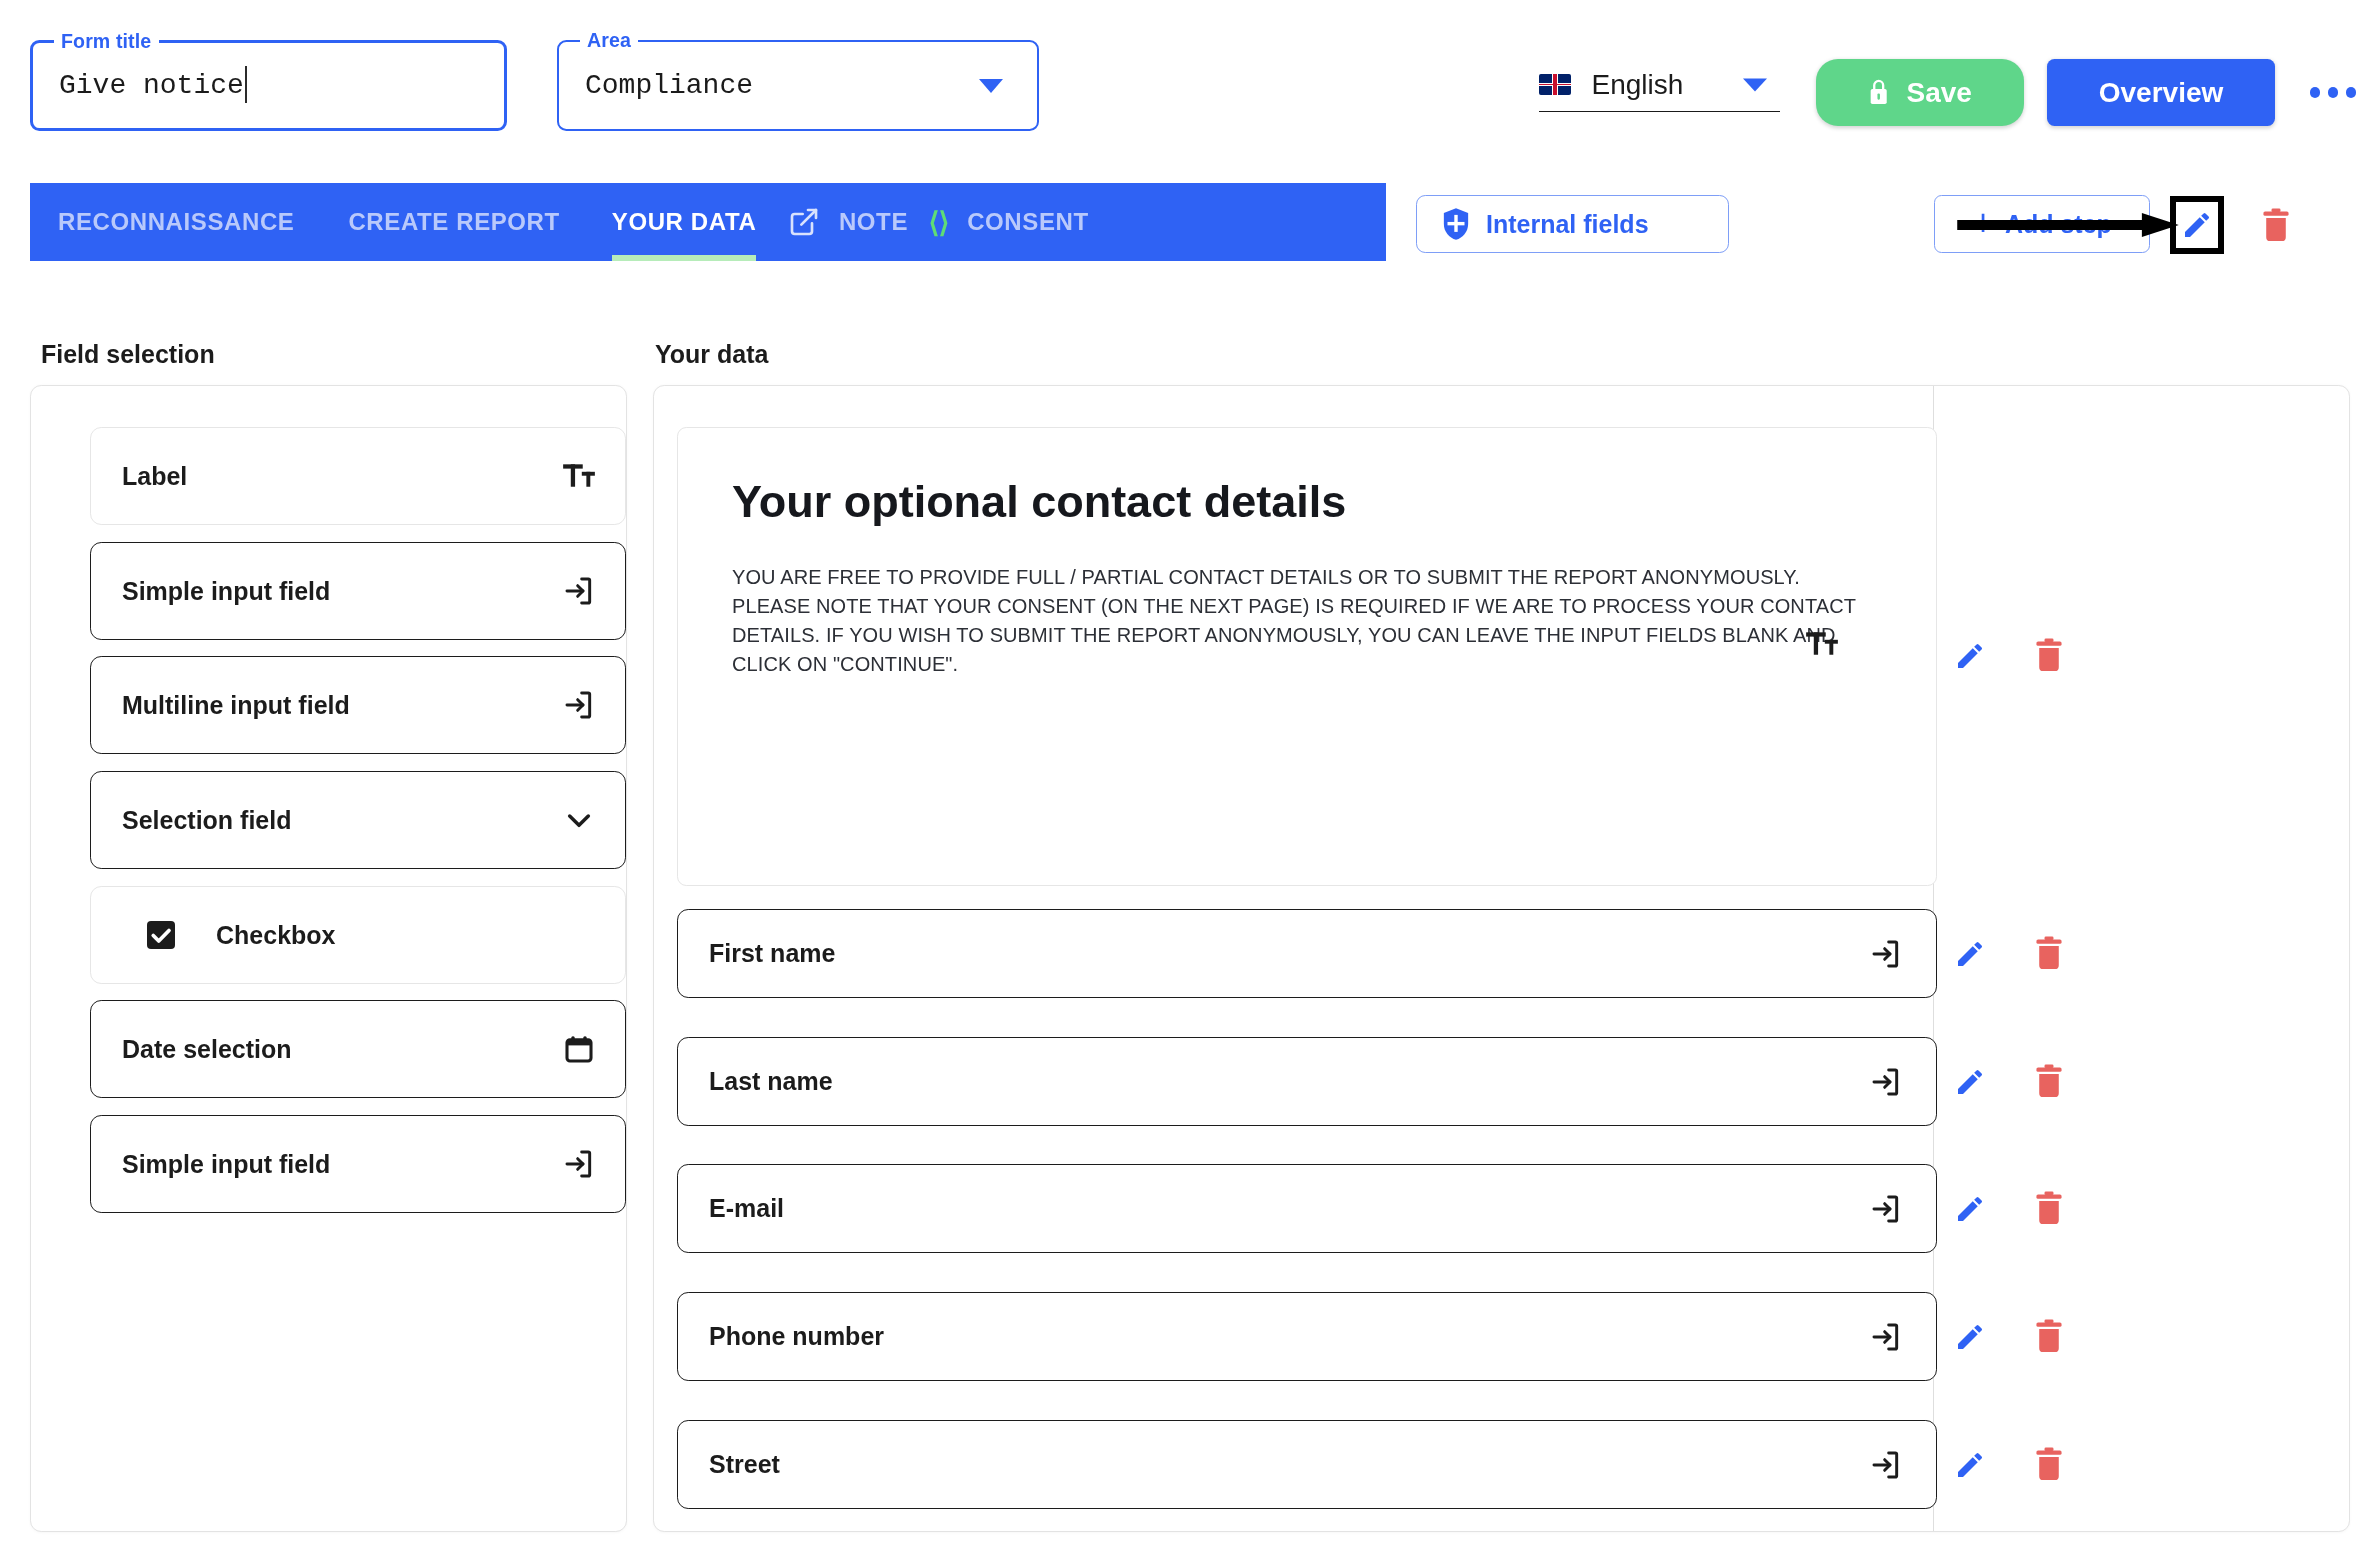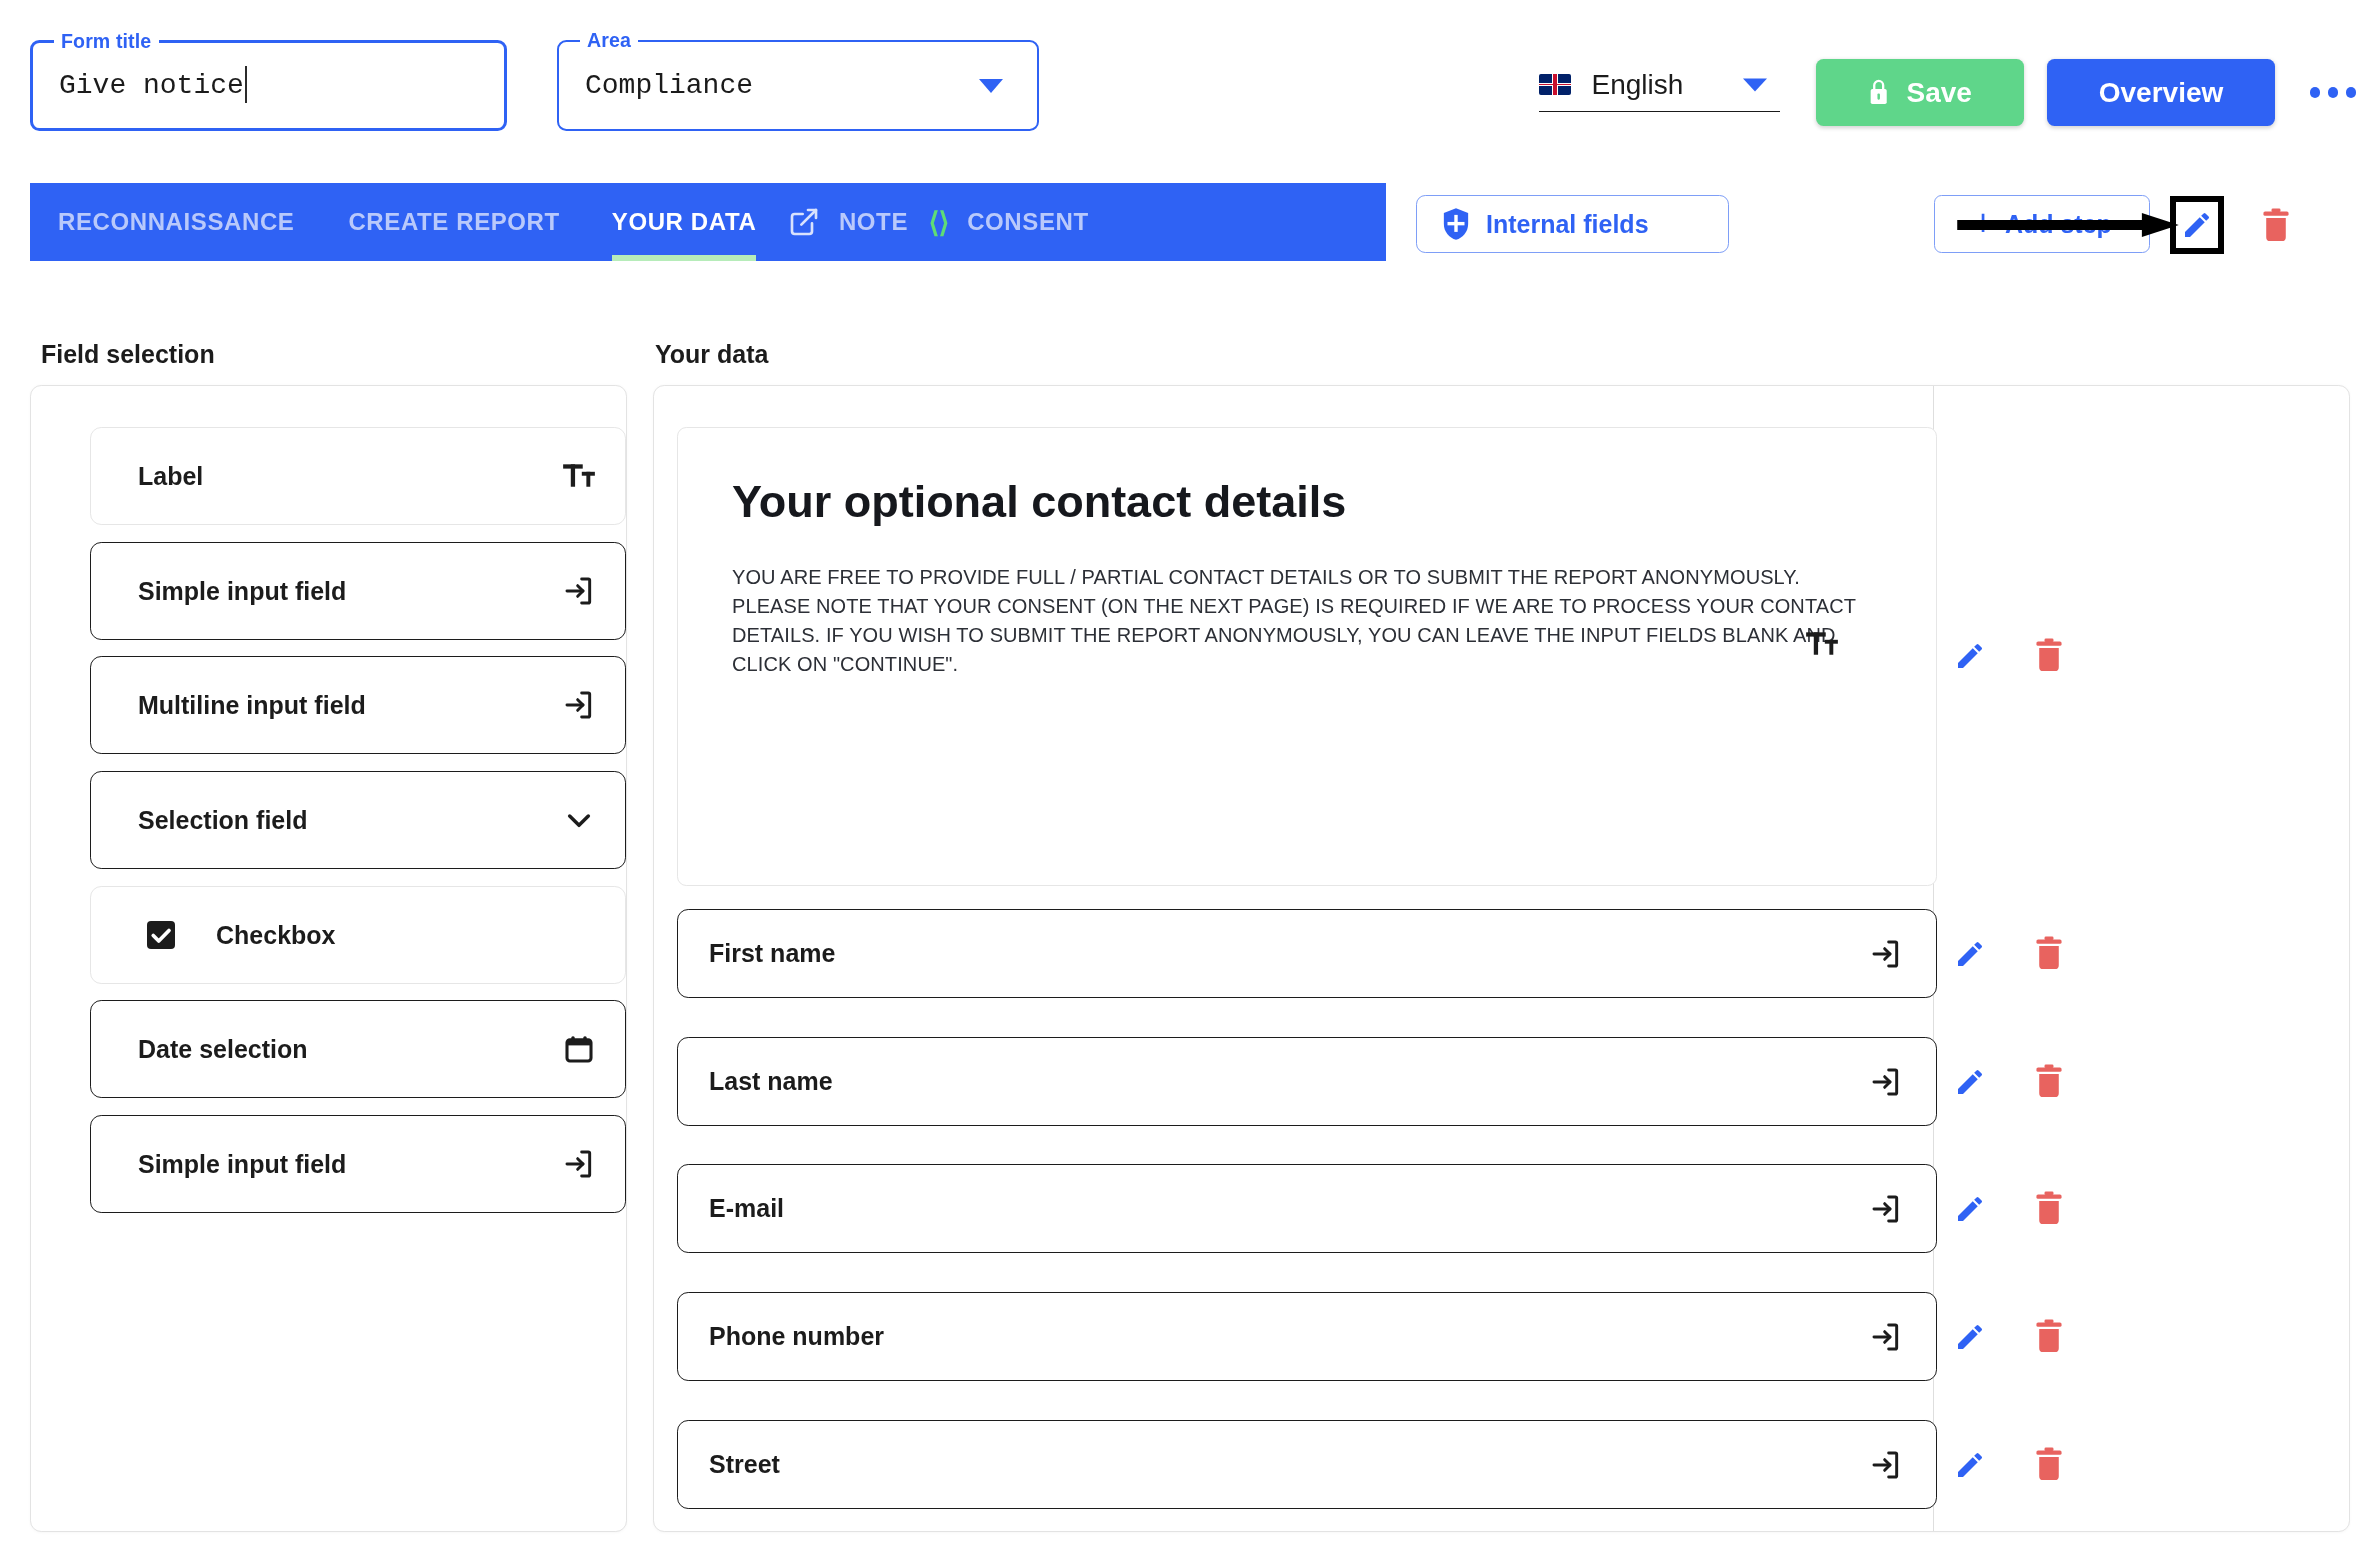--- a/index.html
+++ b/index.html
@@ -91,21 +91,21 @@
   }
 
   .btn {
     position: absolute; border: none; border-radius: 7.5px;
     display: flex; align-items: center; justify-content: center;
     font-family: "Liberation Sans", sans-serif;
     font-size: 28px; font-weight: 700; color: #fff;
     cursor: pointer; gap: 17px;
   }
   #save-button    { left: 1816px; top: 59px; width: 208px; height: 67px;
-                    background: #5fd68a; box-shadow: 0 1.9px 4.7px rgba(0,0,0,.18); }
+                    background: #5fd68a; box-shadow: 0 1.9px 4.7px rgba(0,0,0,.18); border-radius: 22px; }
   #overview-button{ left: 2047px; top: 59px; width: 228px; height: 67px;
                     background: #2f62f4; box-shadow: 0 1.9px 4.7px rgba(0,0,0,.18); }
 
   #more-button {
     position: absolute; left: 2310px; top: 75px;
     width: 56px; height: 35px;
     display: flex; align-items: center; gap: 7.5px;
     cursor: pointer;
   }
   #more-button i {
@@ -211,21 +211,21 @@
     position: absolute; left: 30px; top: 385px;
     width: 597px; height: 1147px;
     border: 0.9px solid #e3e3e3; border-radius: 11.2px; background: #fff;
     box-shadow: 0 0.9px 2.8px rgba(0,0,0,.03);
     overflow: hidden;
   }
   .palette-item {
     position: absolute; left: 59px; width: 536px; height: 98px;
     border-radius: 11.2px; background: #fff;
     display: flex; align-items: center;
-    padding: 0 28px 0 47px;
+    padding: 0 28px 0 31px;
     cursor: grab;
   }
   .palette-item.strong { border: 1.9px solid #1c1c1c; }
   .palette-item.soft   { border: 0.9px solid #e6e6e6; }
   .palette-item .pi-label {
     font-size: 25px; font-weight: 700; color: #1c1c1c; flex: 1;
   }
   .palette-item .pi-icon {
     display: flex; align-items: center; justify-content: center;
     width: 37px; height: 37px; flex: none;

